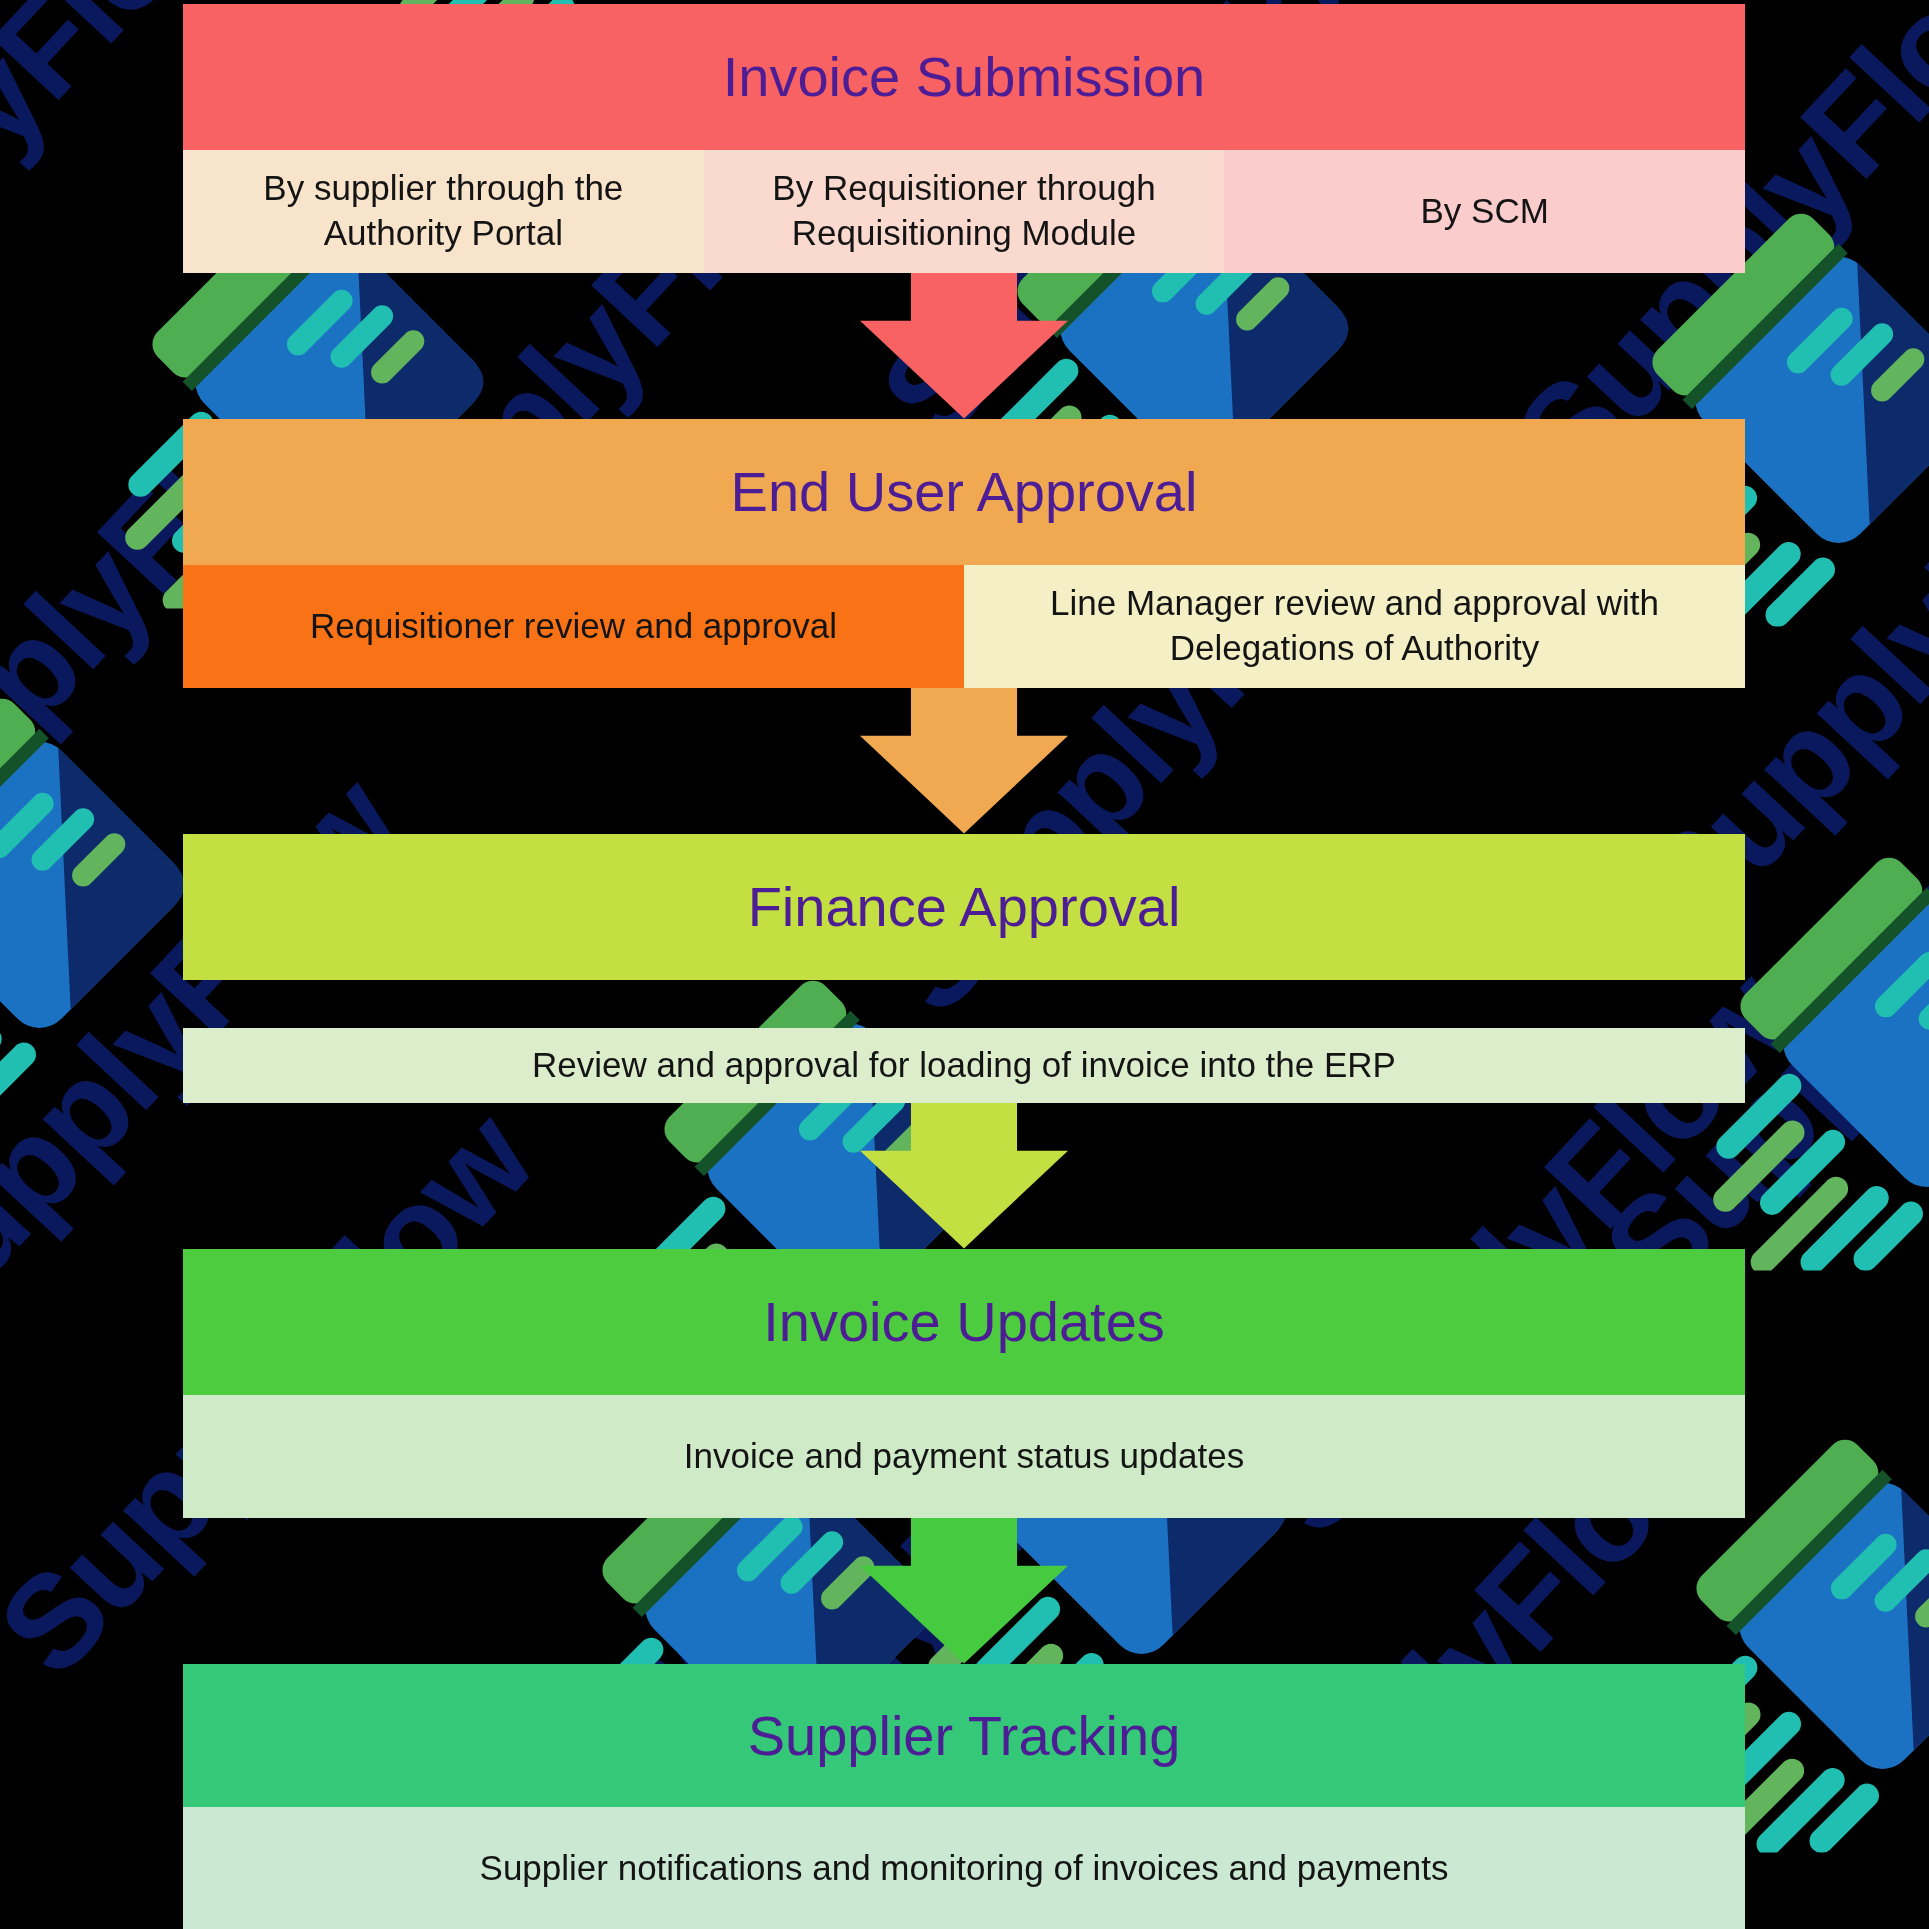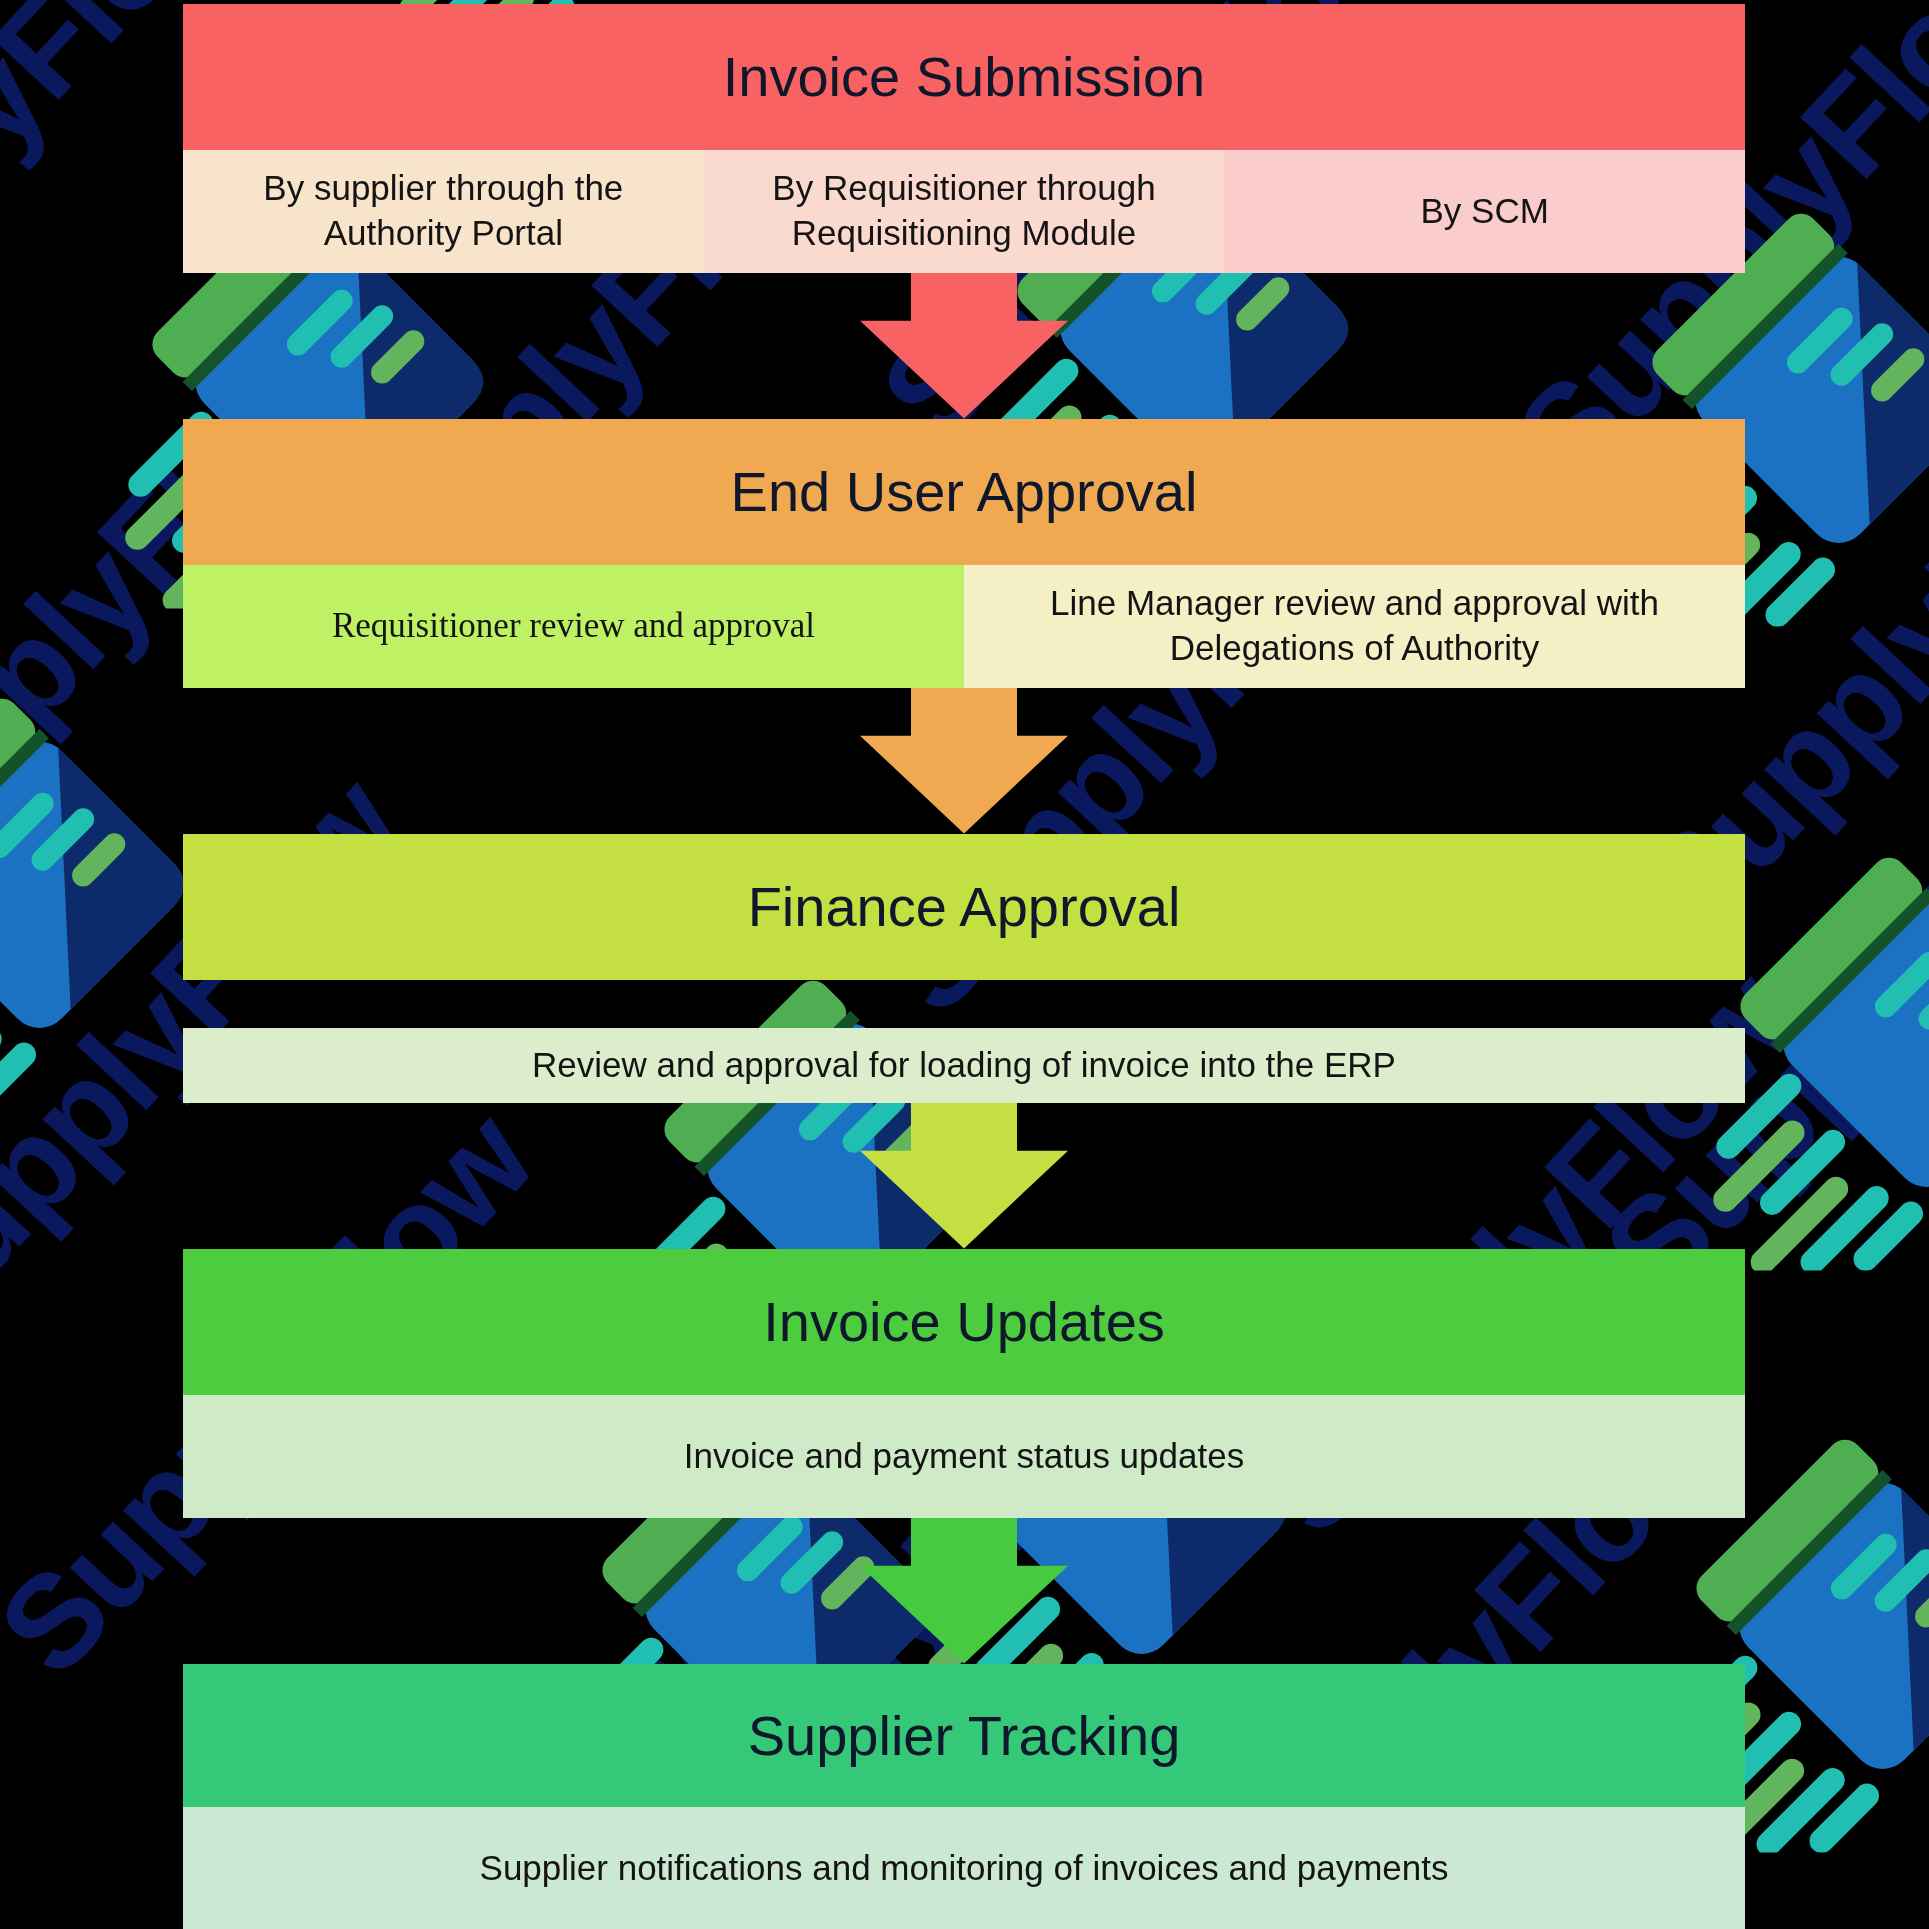--- a/index.html
+++ b/index.html
@@ -14,40 +14,40 @@
     position:absolute;white-space:nowrap;font-weight:700;
     font-size:132px;letter-spacing:-3.5px;color:#0A195E;
     transform:translate(-50%,-50%) rotate(-47deg);
   }
   .wm-logo{position:absolute;width:441px;height:441px;transform:translate(-50%,-50%);}
 
   
   #flow{position:absolute;left:183px;top:3.5px;width:1562px;z-index:1;}
   .hdr{
     height:146px;display:flex;align-items:center;justify-content:center;
-    color:#0f172a;font-size:56px;font-weight:400;
+    color:#4c1d95;font-size:56px;font-weight:400;
   }
   .subrow{display:flex;height:123px;}
   .sub{
     flex:1;display:flex;align-items:center;justify-content:center;
     text-align:center;color:#141414;font-size:35px;line-height:1.28;
     padding:0 30px;box-sizing:border-box;
   }
   .arrowband{height:146px;display:flex;justify-content:center;}
   .arrow{
     width:208px;height:146px;
     clip-path:polygon(24.5% 0,75.5% 0,75.5% 33%,100% 33%,50% 100%,0 33%,24.5% 33%);
   }
 
   .c-red{background:#F96262;}
   .c-peach{background:#F8E3CB;}
   .c-pink1{background:#FAD9CF;}
   .c-pink2{background:#FACCCC;}
   .c-orange{background:#F0A851;}
-  .c-sage{background:#bef264;font-family:Liberation Serif, serif;}
+  .c-sage{background:#f97316;}
   .c-paleyellow{background:#F5EFC5;}
   .c-chartreuse{background:#C4DF41;}
   .c-palegreen3{background:#DCEDCB;margin-top:48px;}
   .c-green{background:#4ECC3F;}
   .c-palegreen4{background:#CFEAC6;}
   .c-emerald{background:#35C878;}
   .c-mint{background:#CBE9D2;}
 
   .a-red{background:#F96262;}
   .a-orange{background:#F0A851;}

